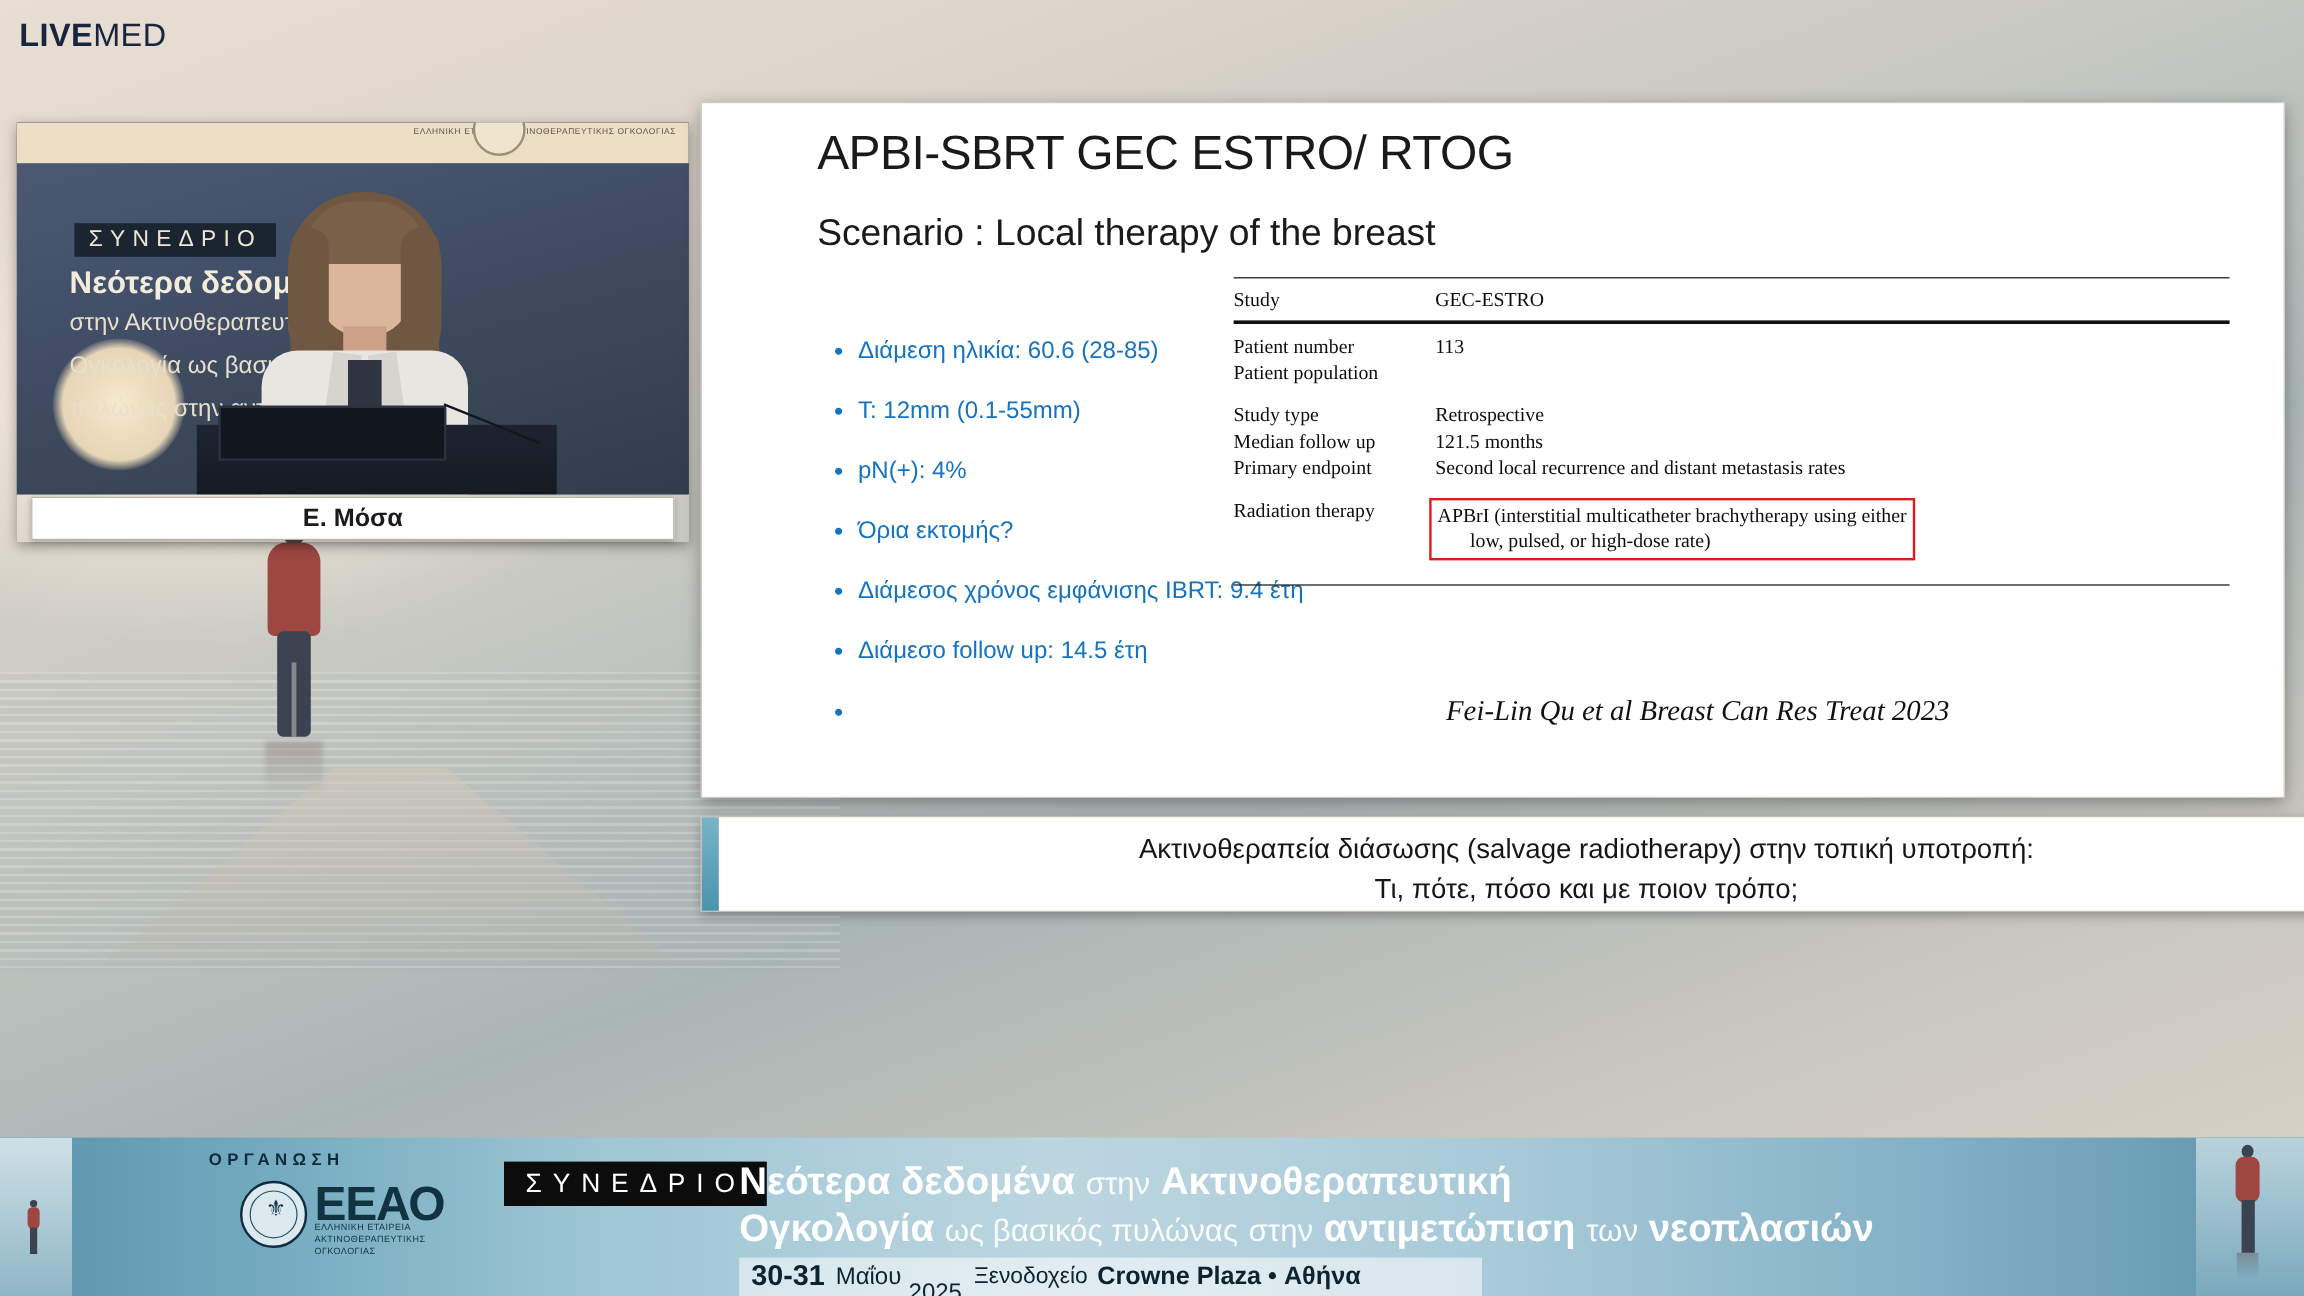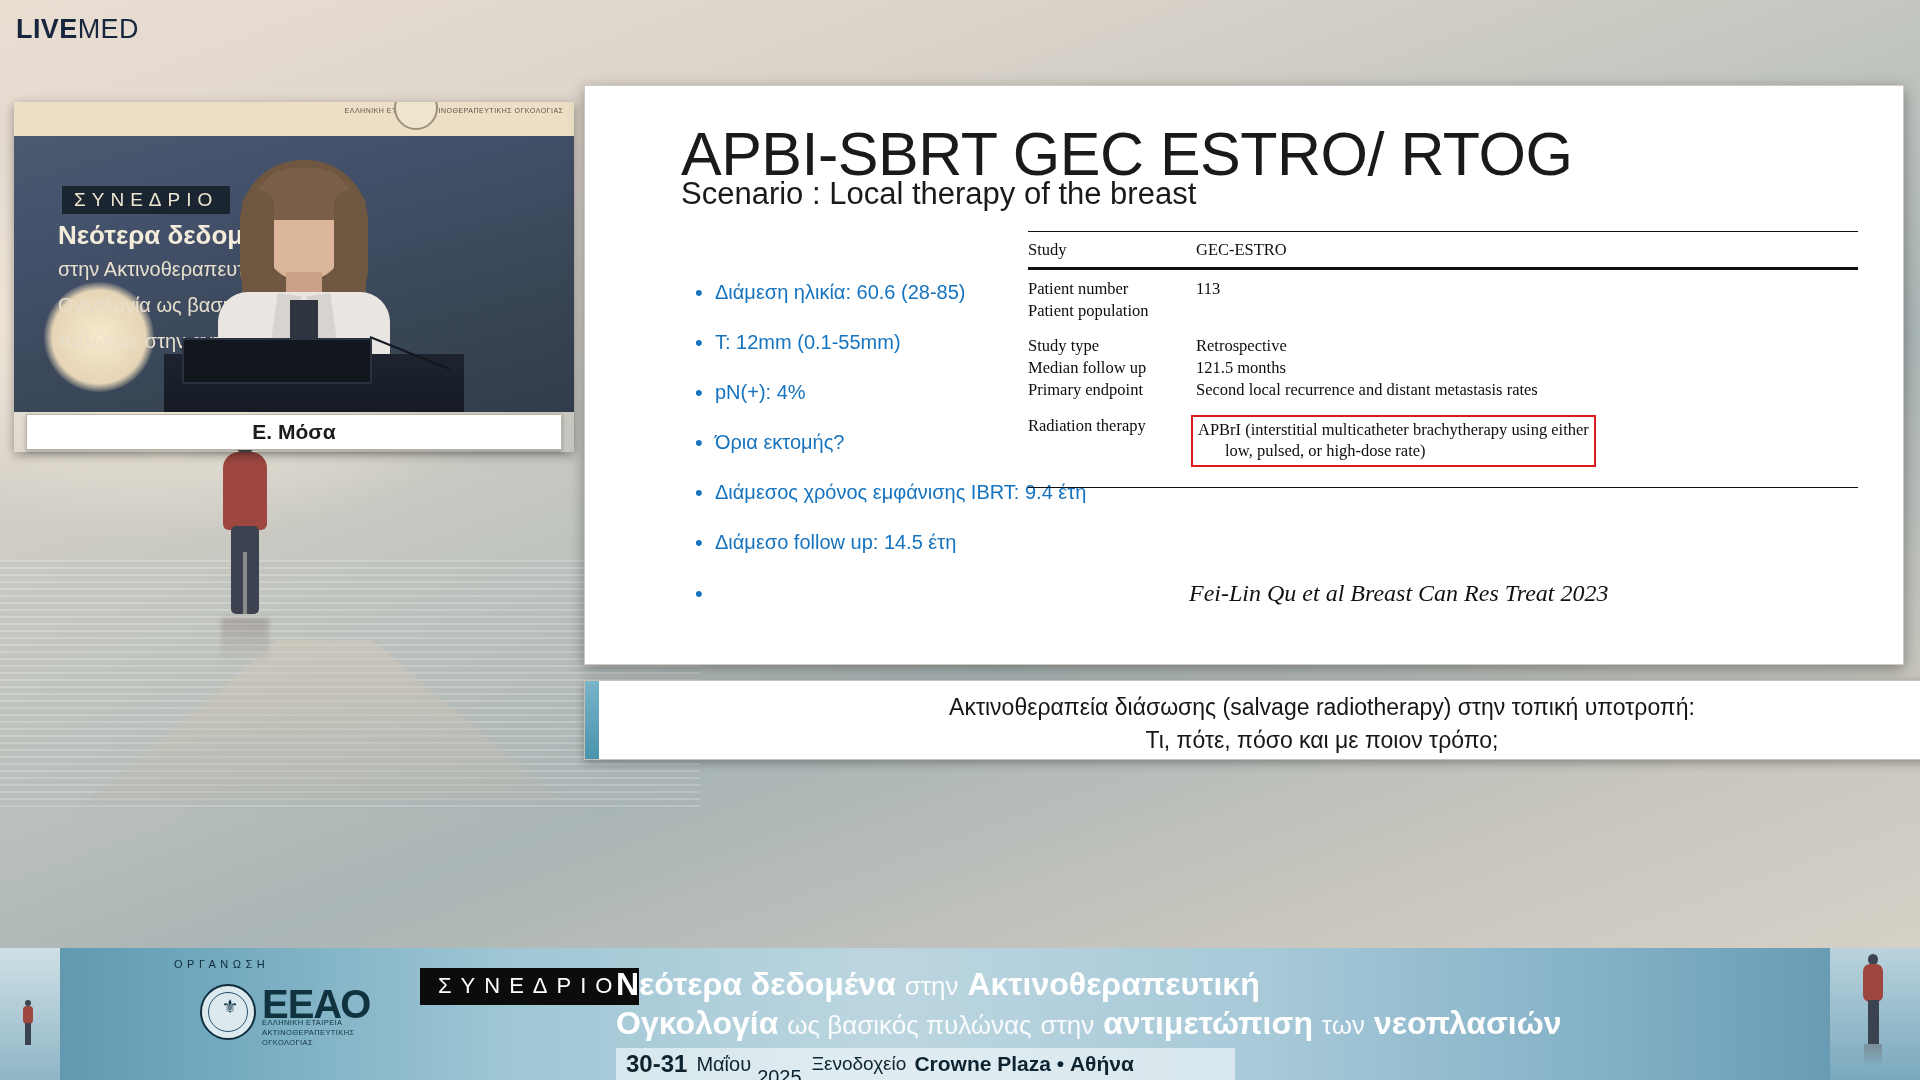--- a/index.html
+++ b/index.html
@@ -142,22 +142,22 @@
   .namebar span { font-size: 21px; font-weight: 700; color: #1b1b1b; }
 
   
   .slide {
     position: absolute; left: 584px; top: 85px; width: 1320px; height: 580px;
     background: #ffffff;
     border: 1px solid #cfcac2;
     box-shadow: 0 4px 14px rgba(0,0,0,0.35);
   }
   .slide-title {
-    position: absolute; left: 96px; top: 33px;
-    font-size: 61px; color: #1a1a1a; font-weight: 400; letter-spacing: -0.5px;
+    position: absolute; left: 96px; top: 20px;
+    font-size: 40px; color: #1a1a1a; font-weight: 400; letter-spacing: -0.5px;
     white-space: nowrap;
   }
   .slide-subtitle {
     position: absolute; left: 96px; top: 90px;
     font-size: 31px; color: #1a1a1a; font-weight: 400;
     white-space: nowrap;
   }
   .bullets {
     position: absolute; left: 110px; top: 195px; width: 520px;
   }
@@ -187,21 +187,21 @@
   .st-row .v { flex: 1; }
   .st-head { padding: 7px 0 6px 0; }
   .st-body { padding: 8px 0 0 0; }
   .st-gap { height: 14px; }
   .st-indent { padding-left: 27px; display: block; }
   .rt-box {
     border: 2.5px solid #e01b1b; padding: 2px 5px 3px 5px; margin-left: -5px;
     display: inline-block;
   }
   .citation {
-    position: absolute; left: 604px; top: 494px;
+    position: absolute; left: 620px; top: 494px;
     font-family: "Liberation Serif", serif;
     font-style: italic; font-size: 24px; color: #111;
     white-space: nowrap;
   }
 
   
   .caption-bar {
     position: absolute; left: 584px; top: 680px; width: 1476px; height: 80px;
     background: #ffffff; border: 1px solid #c5bfb6;
     box-shadow: 0 3px 9px rgba(0,0,0,0.30);
@@ -238,21 +238,21 @@
     background: linear-gradient(180deg, #b9d3dd, #7aa9bd);
   }
   .footer .art-right .fig2 { position:absolute; left: 30px; top: 6px; width: 26px; height: 106px; }
   .footer .art-right .fig2 .h { position:absolute; left:8px; top:0; width:10px; height:11px; border-radius:50%; background:#3b4350; }
   .footer .art-right .fig2 .b { position:absolute; left:3px; top:10px; width:20px; height:38px; border-radius:7px; background:#9e4741; }
   .footer .art-right .fig2 .l { position:absolute; left:8px; top:46px; width:11px; height:44px; background:#3b4350; }
   .footer .art-right .fig2 .r { position:absolute; left:4px; top:90px; width:18px; height:22px; background: linear-gradient(180deg, rgba(90,70,70,0.35), rgba(90,70,70,0)); }
 
   .org-label {
     position: absolute; left: 174px; top: 10px;
-    font-size: 11px; letter-spacing: 4.5px; color: #0e2a3a; font-weight: 400;
+    font-size: 14px; letter-spacing: 4.5px; color: #0e2a3a; font-weight: 700;
   }
   .eeao-logo { position: absolute; left: 200px; top: 34px; width: 190px; height: 66px; }
   .eeao-logo .seal {
     position: absolute; left: 0; top: 2px; width: 56px; height: 56px;
     border-radius: 50%; border: 2px solid #0f2d3e; background: #dceaf0;
   }
   .eeao-logo .seal .inner {
     position: absolute; left: 6px; top: 6px; width: 40px; height: 40px;
     border-radius: 50%; border: 1px solid #27516a;
   }

